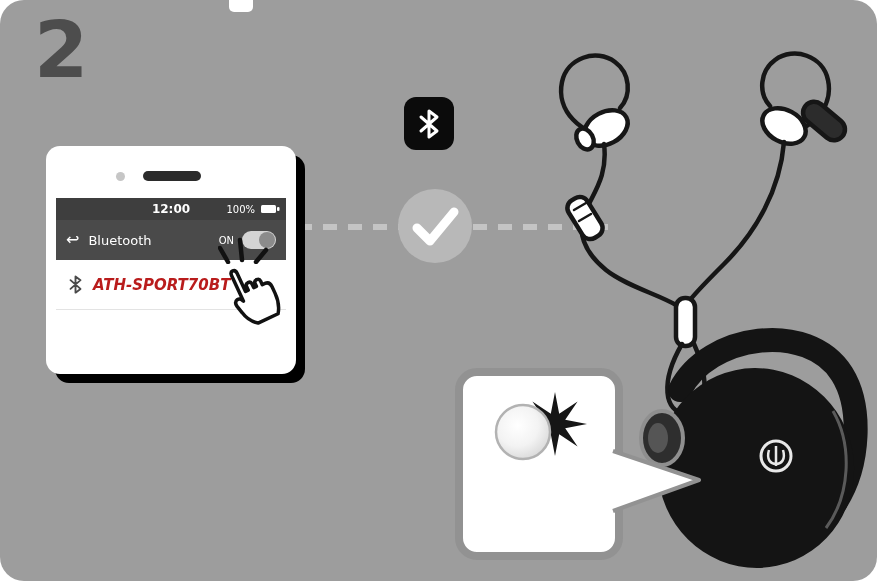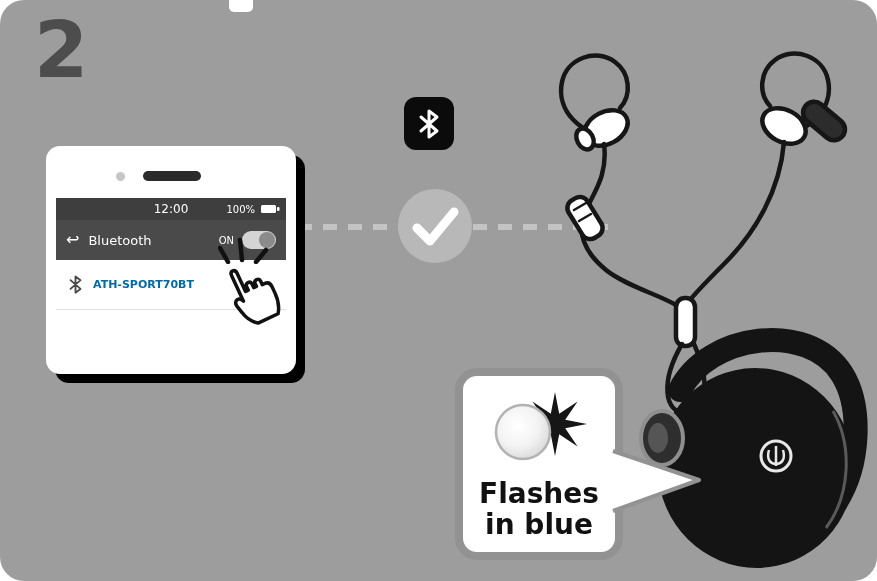--- a/index.html
+++ b/index.html
@@ -18,32 +18,32 @@
 
   
   .check-circle { position:absolute; left:398px; top:189px; width:74px; height:74px; border-radius:50%; background:#b8b8b8; display:flex; align-items:center; justify-content:center; }
 
   
   .phone { position:absolute; left:46px; top:146px; width:250px; height:228px; background:#ffffff; border-radius:14px; box-shadow:9px 9px 0 #000000; }
   .phone-camera { position:absolute; left:70px; top:26px; width:9px; height:9px; border-radius:50%; background:#c6c6c6; }
   .phone-speaker { position:absolute; left:97px; top:25px; width:58px; height:10px; border-radius:5px; background:#2b2b2b; }
   .phone-screen { position:absolute; left:10px; right:10px; top:52px; bottom:10px; background:#ffffff; overflow:hidden; }
   .statusbar { height:22px; background:#3e3e3e; color:#fff; position:relative; }
-  .statusbar .time { position:absolute; left:0; right:0; top:0; height:22px; line-height:22px; text-align:center; font-size:12px; font-weight:normal; }
+  .statusbar .time { position:absolute; left:0; right:0; top:0; height:22px; line-height:22px; text-align:center; font-size:12px; font-weight:bold; }
   .statusbar .right { position:absolute; right:6px; top:0; height:22px; display:flex; align-items:center; gap:5px; }
   .statusbar .pct { font-size:10px; }
   .btbar { height:40px; background:#4a4a4a; color:#fff; display:flex; align-items:center; padding:0 10px; gap:9px; box-sizing:border-box; }
   .btbar .back { font-size:16px; line-height:1; }
   .btbar .title { font-size:13px; font-weight:normal; }
   .btbar .right-group { margin-left:auto; display:flex; align-items:center; gap:8px; }
   .btbar .on-label { font-size:10px; }
   .toggle { width:34px; height:18px; border-radius:9px; background:#d4d4d4; position:relative; }
   .toggle .knob { position:absolute; right:1px; top:1px; width:16px; height:16px; border-radius:50%; background:#8b8b8b; }
   .device-row { height:50px; background:#ffffff; display:flex; align-items:center; gap:10px; padding:0 12px; border-bottom:1px solid #e3e3e3; box-sizing:border-box; }
-  .device-row .name { font-size:11px; font-weight:bold; color:#0369a1; }
+  .device-row .name { font-size:15px; font-weight:bold; color:#b91c1c;font-style:italic; }
 
   
   .tap-hand { position:absolute; left:224px; top:256px; transform:rotate(-25deg); }
   .tap-marks { position:absolute; left:218px; top:236px; }
 
   
   .callout { position:absolute; left:455px; top:368px; width:168px; height:192px; box-sizing:border-box; background:#ffffff; border:8px solid #929292; border-radius:22px; }
   .callout-led { position:absolute; left:12px; top:12px; }
   .callout-text { position:absolute; left:0; right:0; top:102px; text-align:center; font-size:28px; font-weight:bold; color:#111; line-height:1.12; }
   .callout-pointer { position:absolute; left:605px; top:445px; }
@@ -158,23 +158,19 @@
         <defs>
           <radialGradient id="ledg" cx="40%" cy="38%" r="70%">
             <stop offset="0%" stop-color="#ffffff"></stop>
             <stop offset="55%" stop-color="#f3f3f3"></stop>
             <stop offset="100%" stop-color="#d6d6d6"></stop>
           </radialGradient>
         </defs>
         <polygon points="112,36 90.2,40.2 102.6,58.6 84.2,46.2 80,68 75.8,46.2 57.4,58.6 69.8,40.2 48,36 69.8,31.8 57.4,13.4 75.8,25.8 80,4 84.2,25.8 102.6,13.4 90.2,31.8" fill="#161616"></polygon>
         <circle cx="48" cy="44" r="27" fill="url(#ledg)" stroke="#b2b2b2" stroke-width="2.5"></circle>
       </svg>
-      <div class="callout-text">
-        <div>Flashes</div>
-        <div>in blue</div>
-      </div>
     </div>
     <svg class="callout-pointer" width="105" height="72" viewBox="0 0 105 72">
       <path d="M 8 6 L 94 35 L 8 66" fill="#ffffff" stroke="#929292" stroke-width="4" stroke-linejoin="round"></path>
     </svg>
 
   </div>
 </div>
 
 </body></html>

